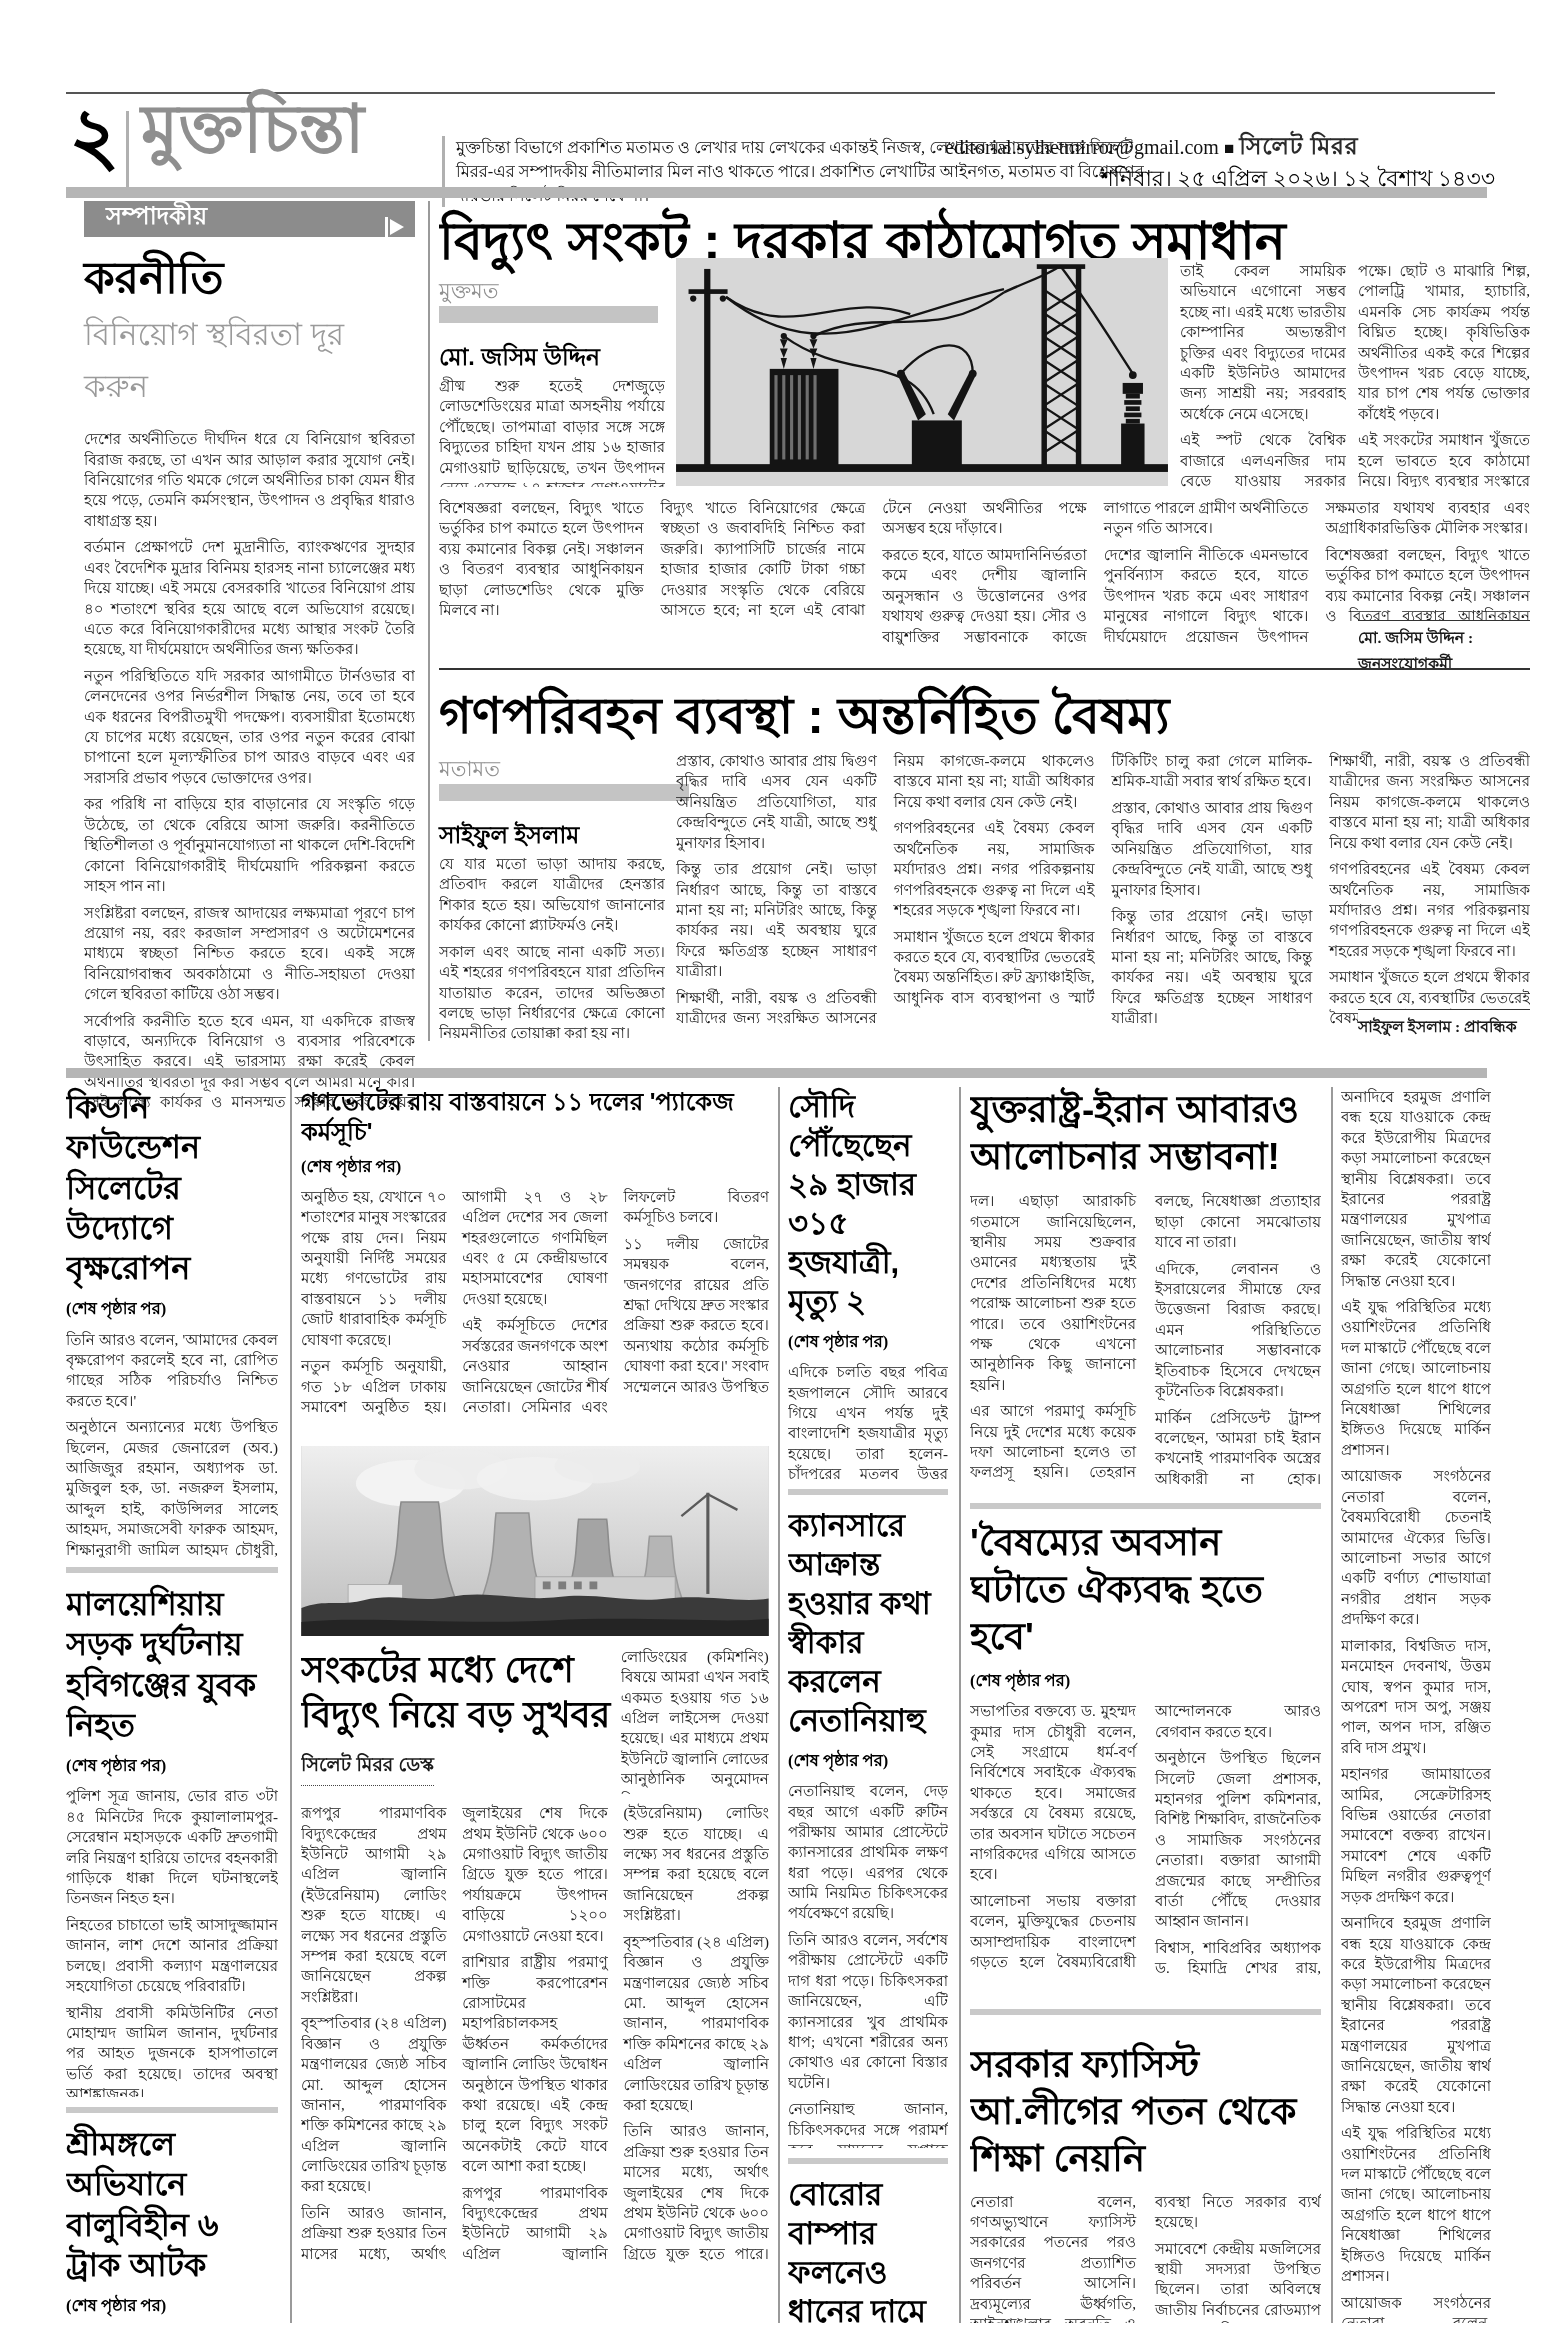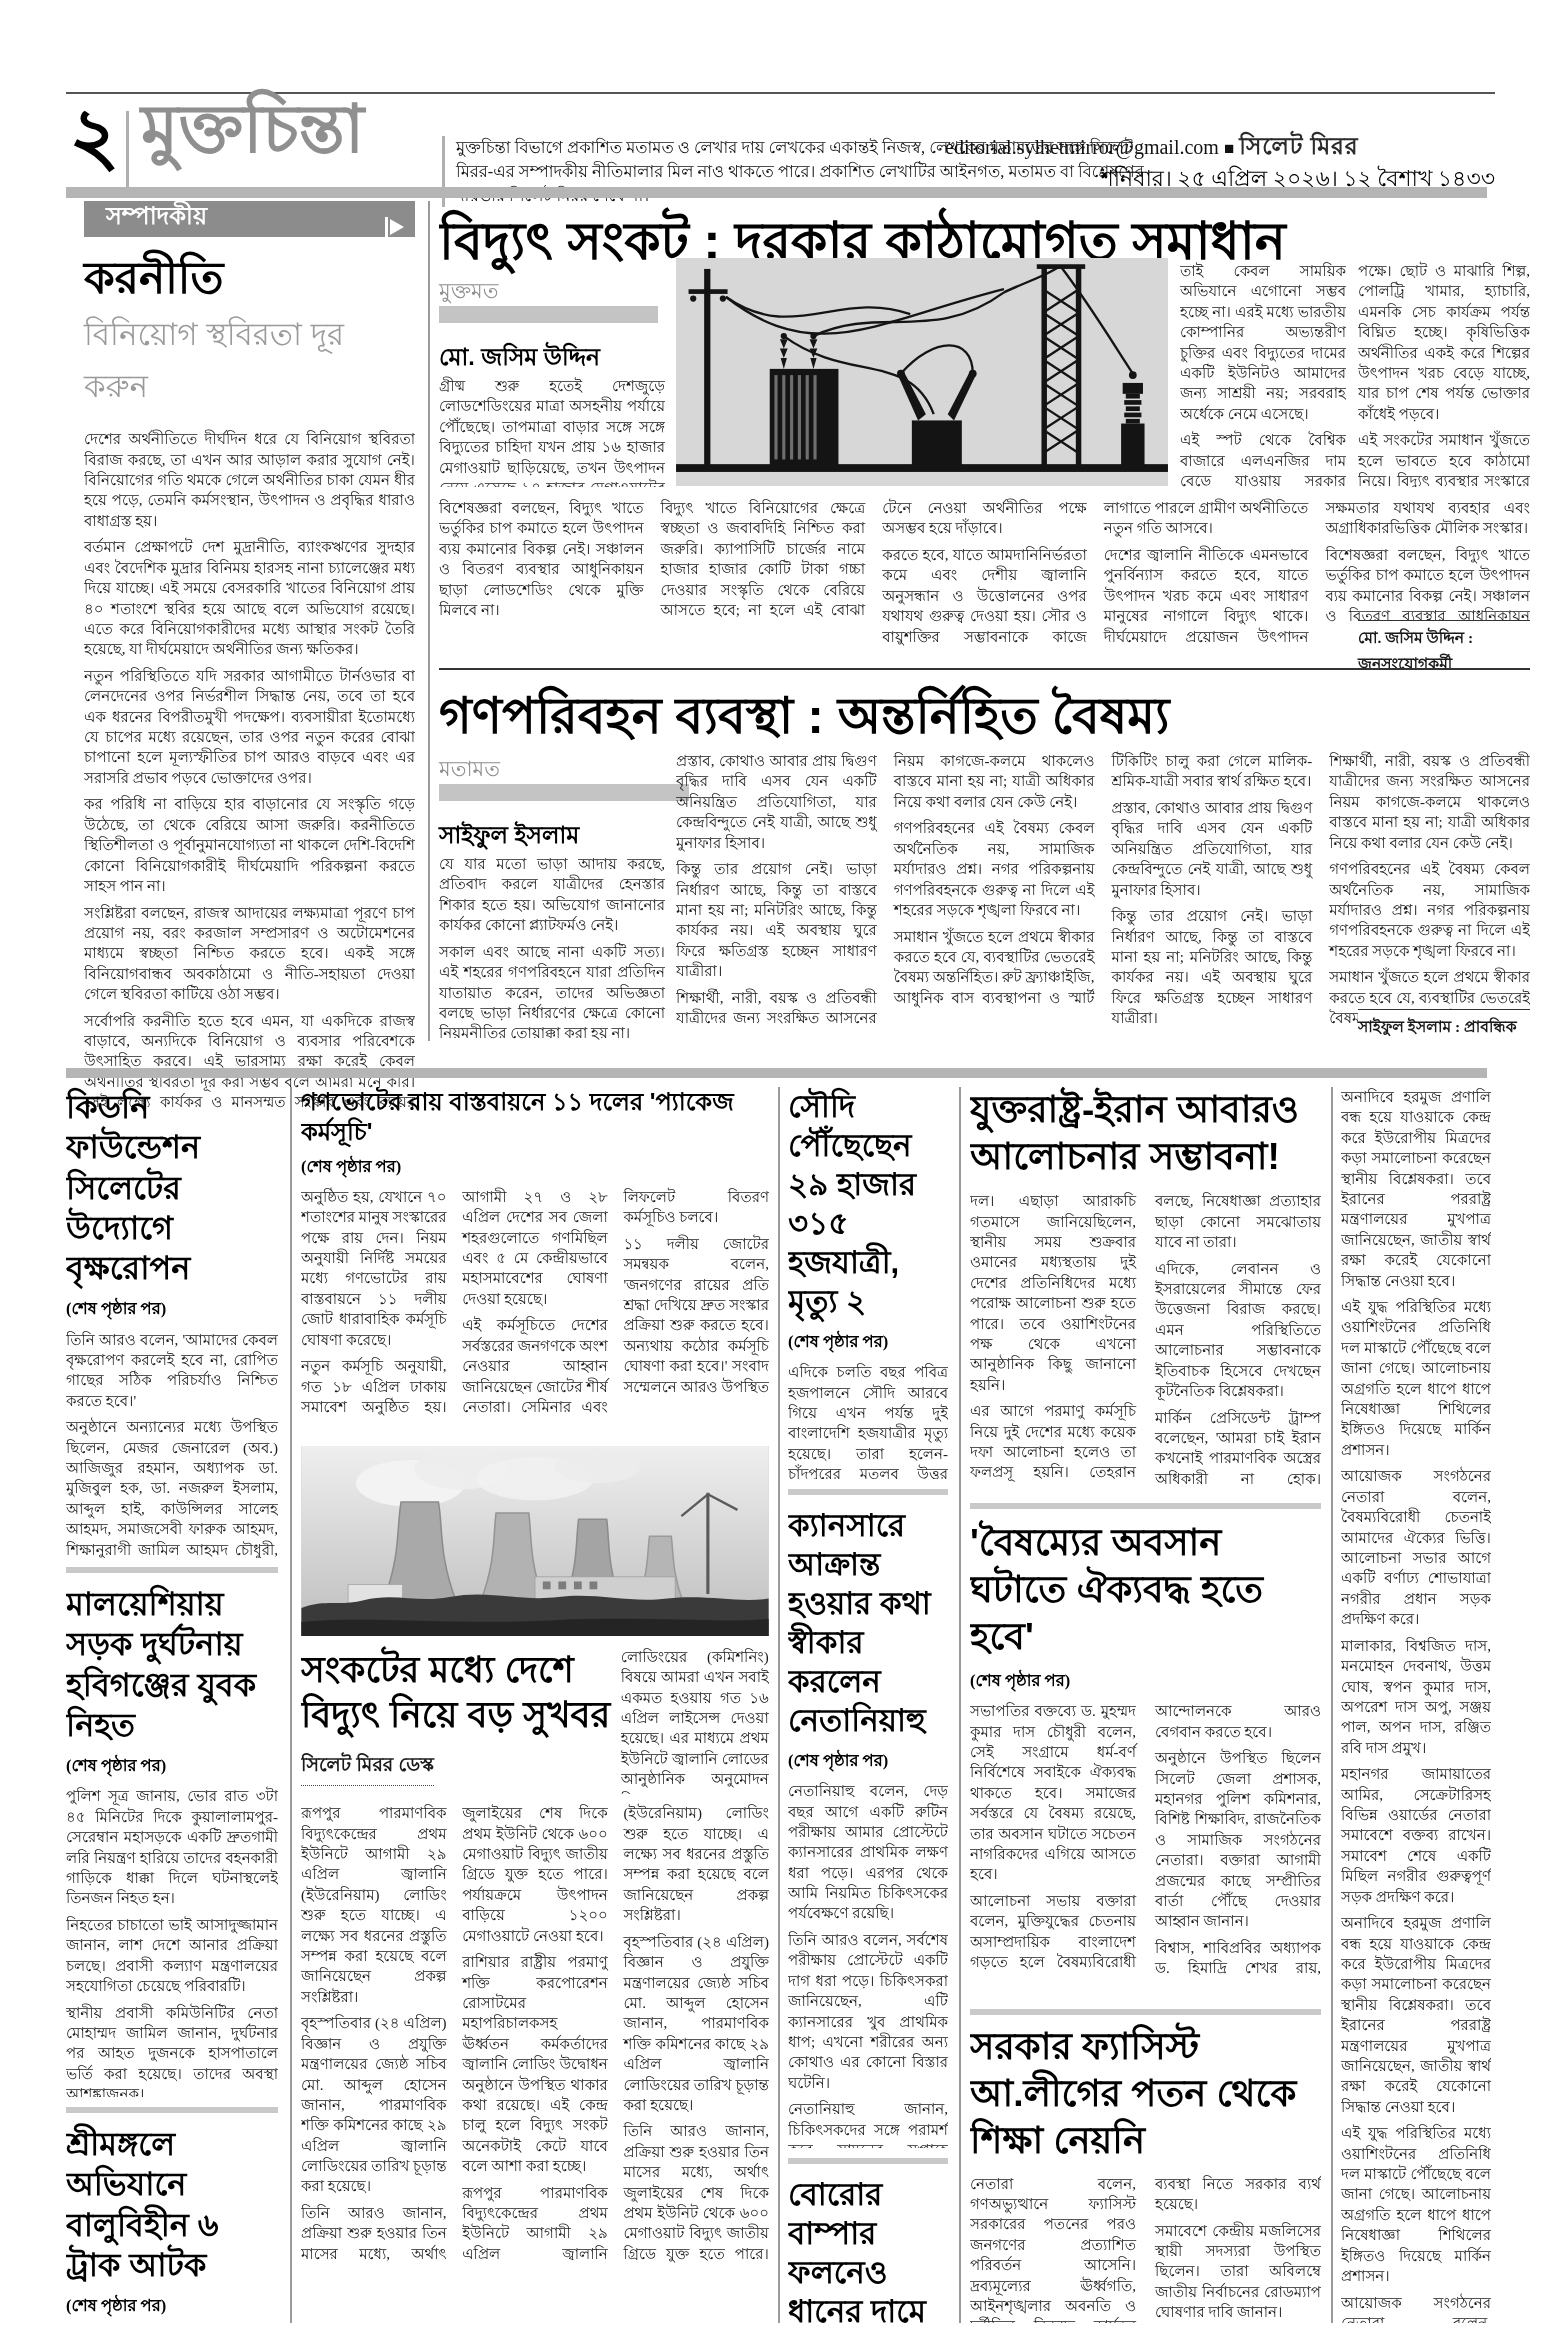--- a/index.html
+++ b/index.html
@@ -283,21 +283,21 @@
   <div class="divider" style="margin-top:11px"></div>
   <div class="bh" style="font-size:37px;margin-top:11px">'বৈষম্যের অবসান ঘটাতে ঐক্যবদ্ধ হতে হবে'</div>
   <div class="cont" style="margin-top:7.8px">(শেষ পৃষ্ঠার পর)</div>
   <div class="body-text cols2" style="margin-top:6.2px;height:297px">
       <p>সভাপতির বক্তব্যে ড. মুহম্মদ কুমার দাস চৌধুরী বলেন, সেই সংগ্রামে ধর্ম-বর্ণ নির্বিশেষে সবাইকে ঐক্যবদ্ধ থাকতে হবে। সমাজের সর্বস্তরে যে বৈষম্য রয়েছে, তার অবসান ঘটাতে সচেতন নাগরিকদের এগিয়ে আসতে হবে।</p>
       <p>আলোচনা সভায় বক্তারা বলেন, মুক্তিযুদ্ধের চেতনায় অসাম্প্রদায়িক বাংলাদেশ গড়তে হলে বৈষম্যবিরোধী আন্দোলনকে আরও বেগবান করতে হবে।</p>
       <p>অনুষ্ঠানে উপস্থিত ছিলেন সিলেট জেলা প্রশাসক, মহানগর পুলিশ কমিশনার, বিশিষ্ট শিক্ষাবিদ, রাজনৈতিক ও সামাজিক সংগঠনের নেতারা। বক্তারা আগামী প্রজন্মের কাছে সম্প্রীতির বার্তা পৌঁছে দেওয়ার আহ্বান জানান।</p>
       <p>বিশ্বাস, শাবিপ্রবির অধ্যাপক ড. হিমাদ্রি শেখর রায়, সাংস্কৃতিক ব্যক্তিত্ব নিরঞ্জন দে যাদু, খ্রিস্টান সম্প্রদায়ের ডিকন নিজুম সাংমা, বীর মুক্তিযোদ্ধা অংশ নেন।</p>
     </div>
   <div class="divider" style="margin-top:11px"></div>
-  <div class="bh" style="font-size:37px;margin-top:9px">সরকার ফ্যাসিস্ট আ.লীগের পতন থেকে শিক্ষা নেয়নি</div>
+  <div class="bh" style="font-size:37px;margin-top:27px">সরকার ফ্যাসিস্ট আ.লীগের পতন থেকে শিক্ষা নেয়নি</div>
   <div class="body-text cols2" style="margin-top:9.4px;height:192px">
       <p>নেতারা বলেন, গণঅভ্যুত্থানে ফ্যাসিস্ট সরকারের পতনের পরও জনগণের প্রত্যাশিত পরিবর্তন আসেনি। দ্রব্যমূল্যের ঊর্ধ্বগতি, আইনশৃঙ্খলার অবনতি ও দুর্নীতির বিরুদ্ধে কার্যকর ব্যবস্থা নিতে সরকার ব্যর্থ হয়েছে।</p>
       <p>সমাবেশে কেন্দ্রীয় মজলিসের স্থায়ী সদস্যরা উপস্থিত ছিলেন। তারা অবিলম্বে জাতীয় নির্বাচনের রোডম্যাপ ঘোষণার দাবি জানান।</p>
       <p>বক্তারা আরও বলেন, জনগণের ভোটাধিকার ফিরিয়ে দিতে হবে। অন্যথায় দেশের মানুষ আবারও রাজপথে নেমে আসবে।</p>
     </div>
 </div>
 
 <div class="abs body-text" style="left:1341px;top:1087px;width:150px;height:1236px">
     <p>অনাদিবে হরমুজ প্রণালি বন্ধ হয়ে যাওয়াকে কেন্দ্র করে ইউরোপীয় মিত্রদের কড়া সমালোচনা করেছেন স্থানীয় বিশ্লেষকরা। তবে ইরানের পররাষ্ট্র মন্ত্রণালয়ের মুখপাত্র জানিয়েছেন, জাতীয় স্বার্থ রক্ষা করেই যেকোনো সিদ্ধান্ত নেওয়া হবে।</p>
     <p>এই যুদ্ধ পরিস্থিতির মধ্যে ওয়াশিংটনের প্রতিনিধি দল মাস্কাটে পৌঁছেছে বলে জানা গেছে। আলোচনায় অগ্রগতি হলে ধাপে ধাপে নিষেধাজ্ঞা শিথিলের ইঙ্গিতও দিয়েছে মার্কিন প্রশাসন।</p>

